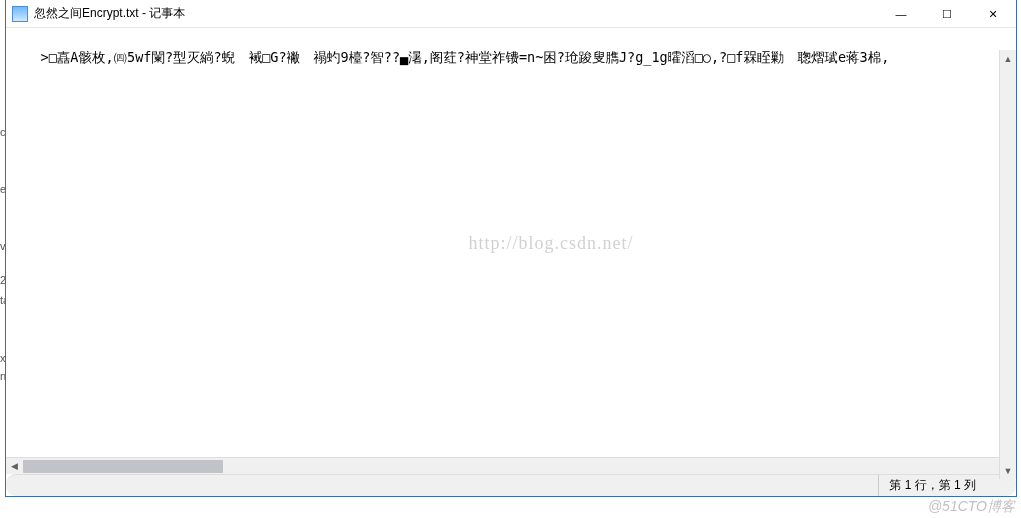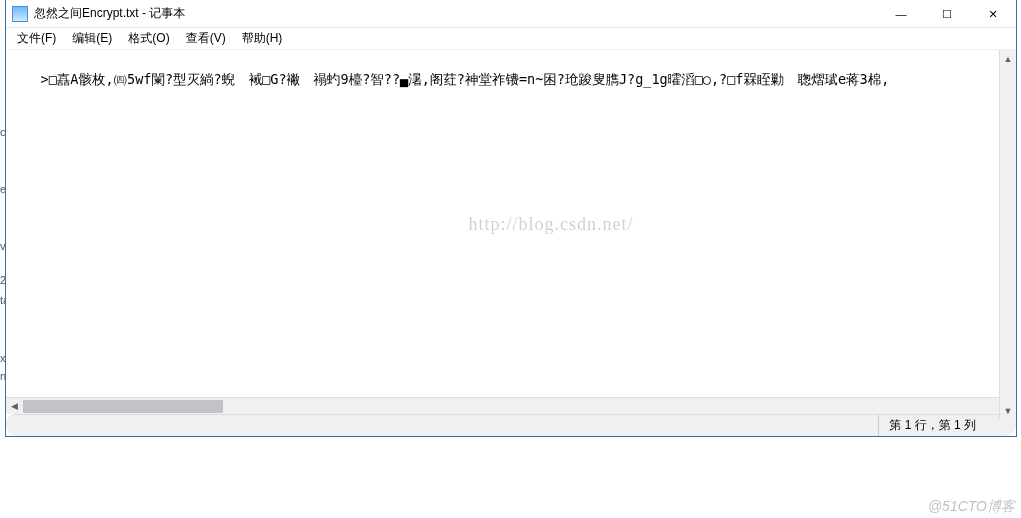--- a/index.html
+++ b/index.html
@@ -9,21 +9,21 @@
     background: #fff;
     width: 1021px;
     height: 518px;
     position: relative;
     overflow: hidden;
   }
   .window {
     border: 1px solid #3a6ea5;
     border-top: none;
     width: 1012px;
-    height: 437px;
+    height: 497px;
     position: relative;
     background: #fff;
     display: flex;
     flex-direction: column;
     margin-left: 5px;
   }
   .titlebar {
     height: 28px;
     background: #fff;
     display: flex;
@@ -159,27 +159,20 @@
   <div class="titlebar">
     <span class="titlebar-icon"></span>
     <span class="titlebar-text">忽然之间Encrypt.txt - 记事本</span>
     <div class="win-controls">
       <div class="win-btn">—</div>
       <div class="win-btn">☐</div>
       <div class="win-btn close">✕</div>
     </div>
   </div>
 
-  <div class="menubar">
-    <div class="menu-item">文件(F)</div>
-    <div class="menu-item">编辑(E)</div>
-    <div class="menu-item">格式(O)</div>
-    <div class="menu-item">查看(V)</div>
-    <div class="menu-item">帮助(H)</div>
-  </div>
 
   <div class="text-area">
     <span>&gt;□嚞A骸枚,㈣5wf闌?型灭緔?蜺　裓□G?襒　禢虳9檯?智??▄濐,阁荭?神堂祚镄=n~困?玱踆叟臇J?g_1g曤滔□○,?□f槑眰勦　聦熠珷e蒋3棉,</span>
     <div class="watermark">http://blog.csdn.net/</div>
   </div>
 
   <div class="vscroll">
     <div class="varrow">▲</div>
     <div class="vtrack"></div>
     <div class="varrow">▼</div>

